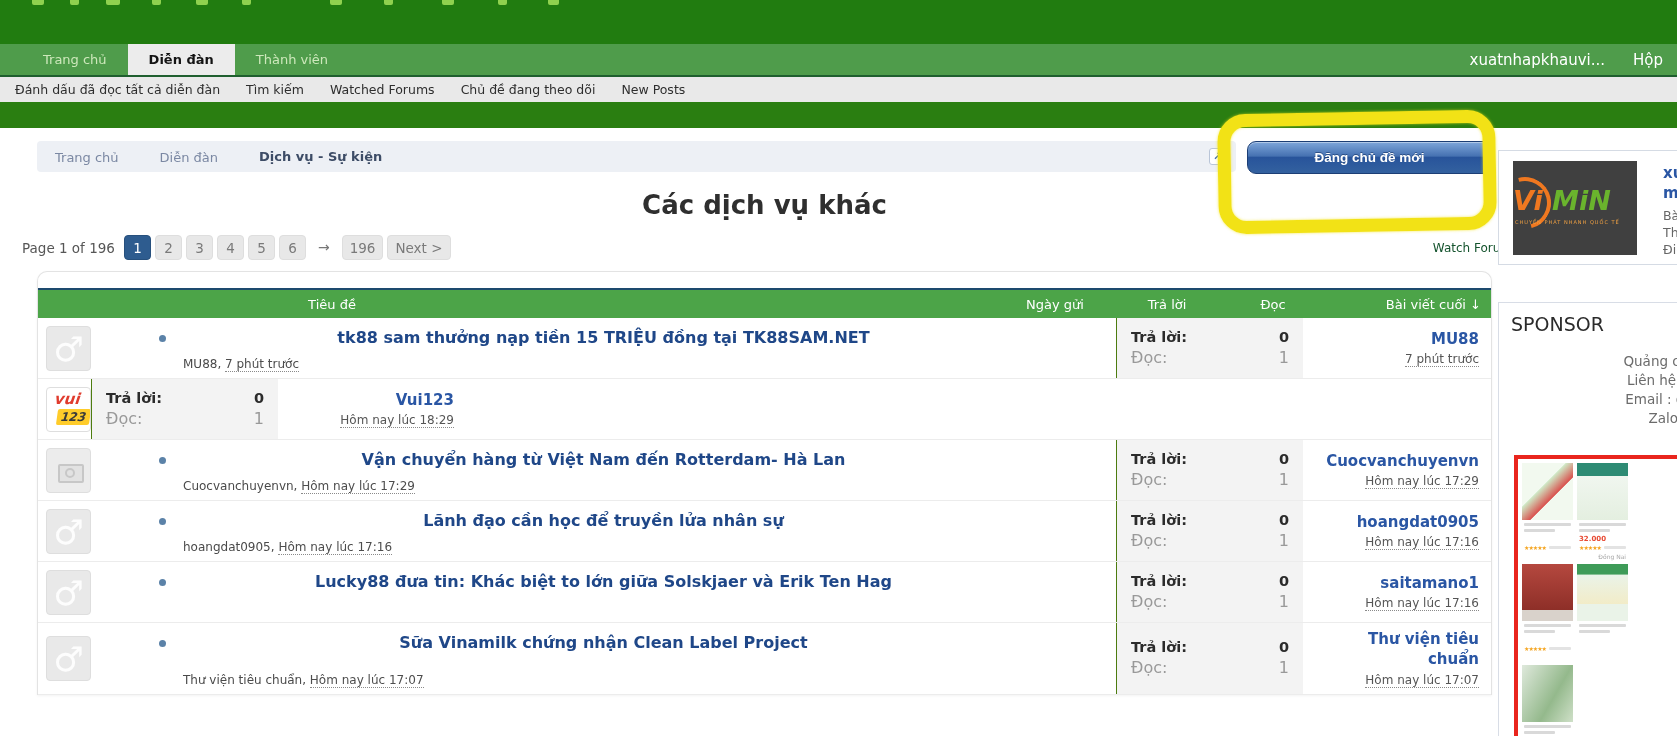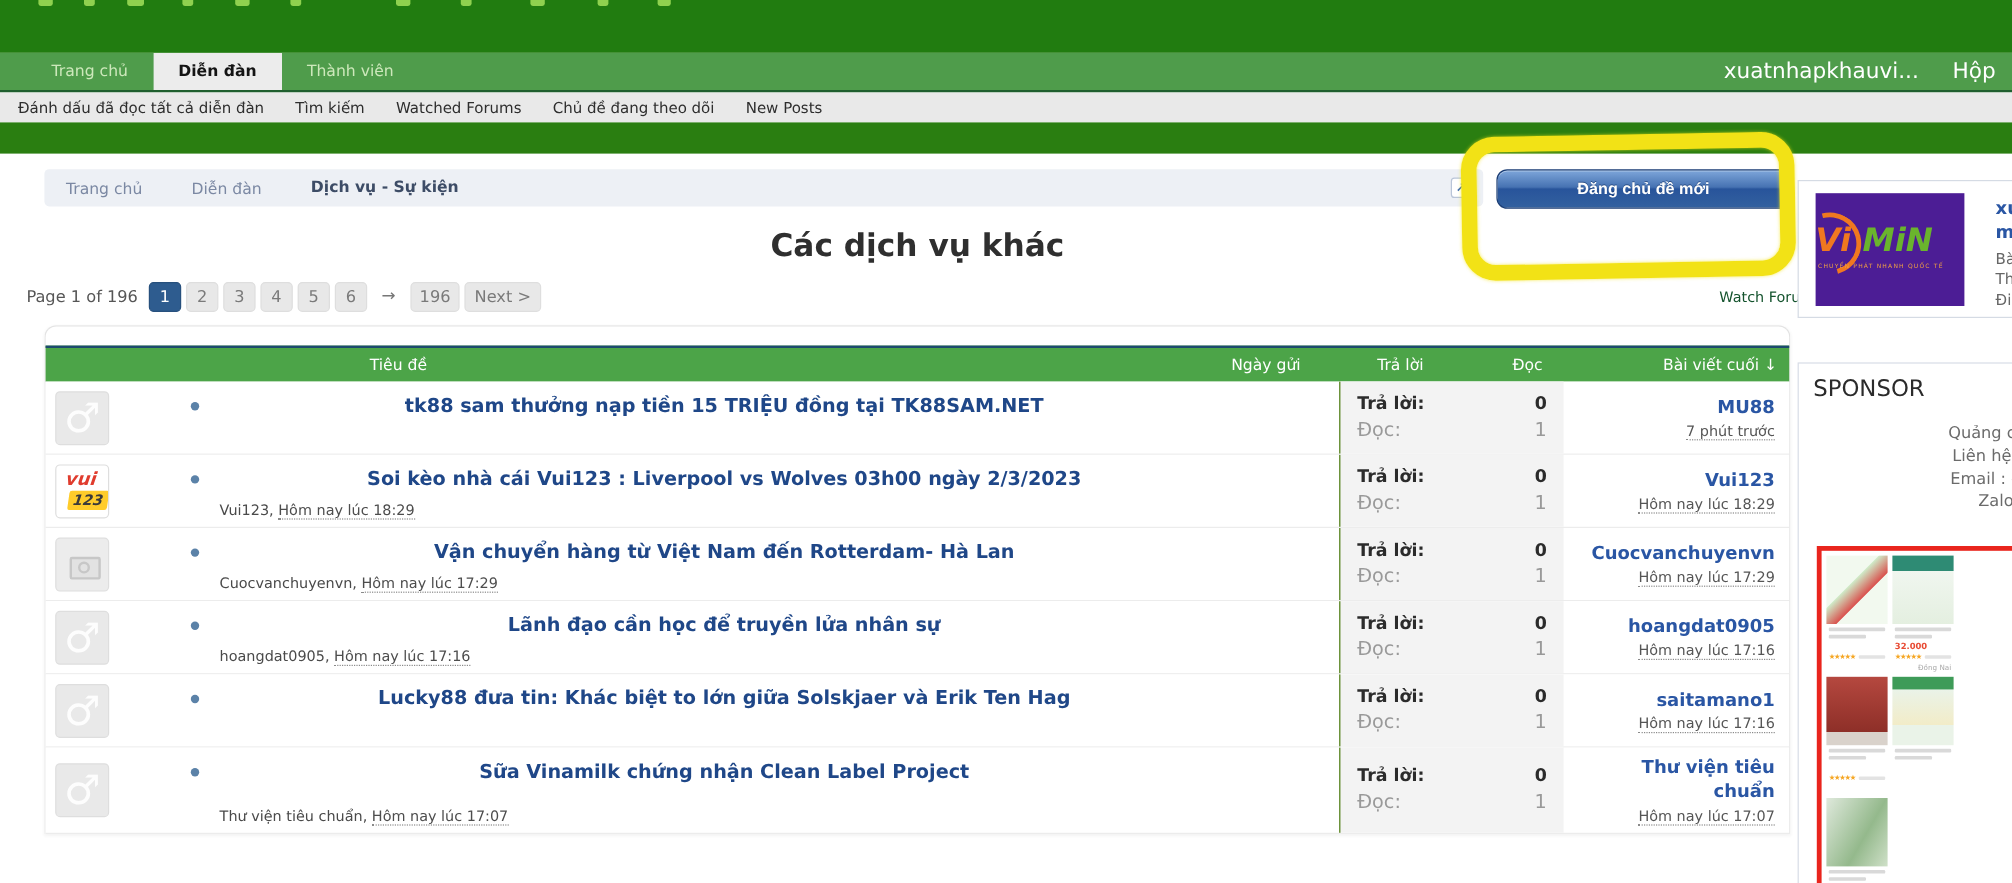--- a/index.html
+++ b/index.html
@@ -11,21 +11,21 @@
   
   .topbar { height:44px; background:#217c10; position:relative; }
   .logo-mark { position:absolute; top:0; height:5px; background:#8fd14f; border-radius:0 0 2px 2px; }
 
   
   .navbar { height:33px; background:#4f9c4b; border-bottom:2px solid #1f5f2f; display:flex; align-items:stretch; padding-left:22px; }
   .tabs { display:flex; }
   .tab { display:flex; align-items:center; padding:0 21px; font-size:13px; color:#cde8bb; }
   .tab.active { background:#ececec; color:#141414; font-weight:600; }
   .nav-right { margin-left:auto; display:flex; align-items:center; }
-  .nav-right a { color:#fff; font-size:18px; padding:0 14px; white-space:nowrap; }
+  .nav-right a { color:#fff; font-size:15px; padding:0 14px; white-space:nowrap; }
 
   
   .subnav { height:25px; background:#e9e9e9; display:flex; align-items:center; padding-left:2px; }
   .subnav a { font-size:12.5px; color:#2e2e2e; padding:0 13px; white-space:nowrap; }
 
   .greenstrip { height:26px; background:#2a7e11; }
 
   
   .main-wrap { position:relative; padding:13px 0 0 37px; }
   .main-col { width:1455px; }
@@ -99,21 +99,21 @@
   .ltime { font-size:12px; color:#555; border-bottom:1px dotted #8a8a8a; }
 
   
   .ring { position:absolute; left:1218px; top:112px; width:278px; height:120px; border:13px solid #f2e216;
     border-radius:28px; transform:rotate(-1deg); z-index:60; pointer-events:none;
     box-shadow:0 0 3px rgba(242,226,22,.7), inset 0 0 3px rgba(242,226,22,.7); }
 
   
   .sidebar { position:absolute; left:1498px; top:150px; width:262px; }
   .member-card { background:#fff; border:1px solid #d5dbe4; height:115px; display:flex; padding:10px 0 10px 14px; }
-  .member-logo { width:124px; height:94px; flex:none; position:relative; overflow:hidden; background:#4c1d95; }
+  .member-logo { width:124px; height:94px; flex:none; position:relative; overflow:hidden; background:#404040; }
   .vml-row { position:absolute; left:0; top:24px; white-space:nowrap; font-style:italic; font-weight:bold; font-size:27px; }
   .vml-vi { color:#f07820; }
   .vml-min { color:#6ab42d; }
   .vml-tag { position:absolute; left:2px; top:58px; font-size:5px; color:#f0a042; letter-spacing:1px; white-space:nowrap; }
   .vml-arc { position:absolute; left:-14px; top:16px; width:52px; height:52px; border:4px solid #f07820;
     border-radius:50%; border-left-color:transparent; border-bottom-color:transparent; transform:rotate(30deg); }
   .member-info { padding-left:26px; padding-top:2px; }
   .member-name { font-size:15px; font-weight:bold; color:#2a56a4; line-height:20px; }
   .member-stat { font-size:12.5px; color:#666; line-height:17px; }
   .member-stats { margin-top:4px; }
@@ -234,46 +234,42 @@
         </span>
       </div>
 
       <div class="tbody">
 
           <div class="trow">
             <div class="avatar male"></div>
             <div class="tmain">
               <span class="dot"></span>
               <a class="ttitle">tk88 sam thưởng nạp tiền 15 TRIỆU đồng tại TK88SAM.NET</a>
+              <div class="tmeta">
+                <a class="tauthor">MU88</a><a class="ttime">7 phút trước</a>
+              </div>
             </div>
             <div class="tstats">
               <div class="srow">
                 <span>Trả lời:</span>
                 <span>0</span>
               </div>
               <div class="srow muted">
                 <span>Đọc:</span>
                 <span>1</span>
               </div>
             </div>
             <div class="tlast">
               <a class="luser">MU88</a>
               <a class="ltime">7 phút trước</a>
             </div>
           </div>
 
           <div class="trow">
             <div class="avatar vui123"></div>
-            <div class="tmain">
-              <span class="dot"></span>
-              <a class="ttitle">Soi kèo nhà cái Vui123 : Liverpool vs Wolves 03h00 ngày 2/3/2023</a>
-              <div class="tmeta">
-                <a class="tauthor">Vui123</a><a class="ttime">Hôm nay lúc 18:29</a>
-              </div>
-            </div>
             <div class="tstats">
               <div class="srow">
                 <span>Trả lời:</span>
                 <span>0</span>
               </div>
               <div class="srow muted">
                 <span>Đọc:</span>
                 <span>1</span>
               </div>
             </div>

